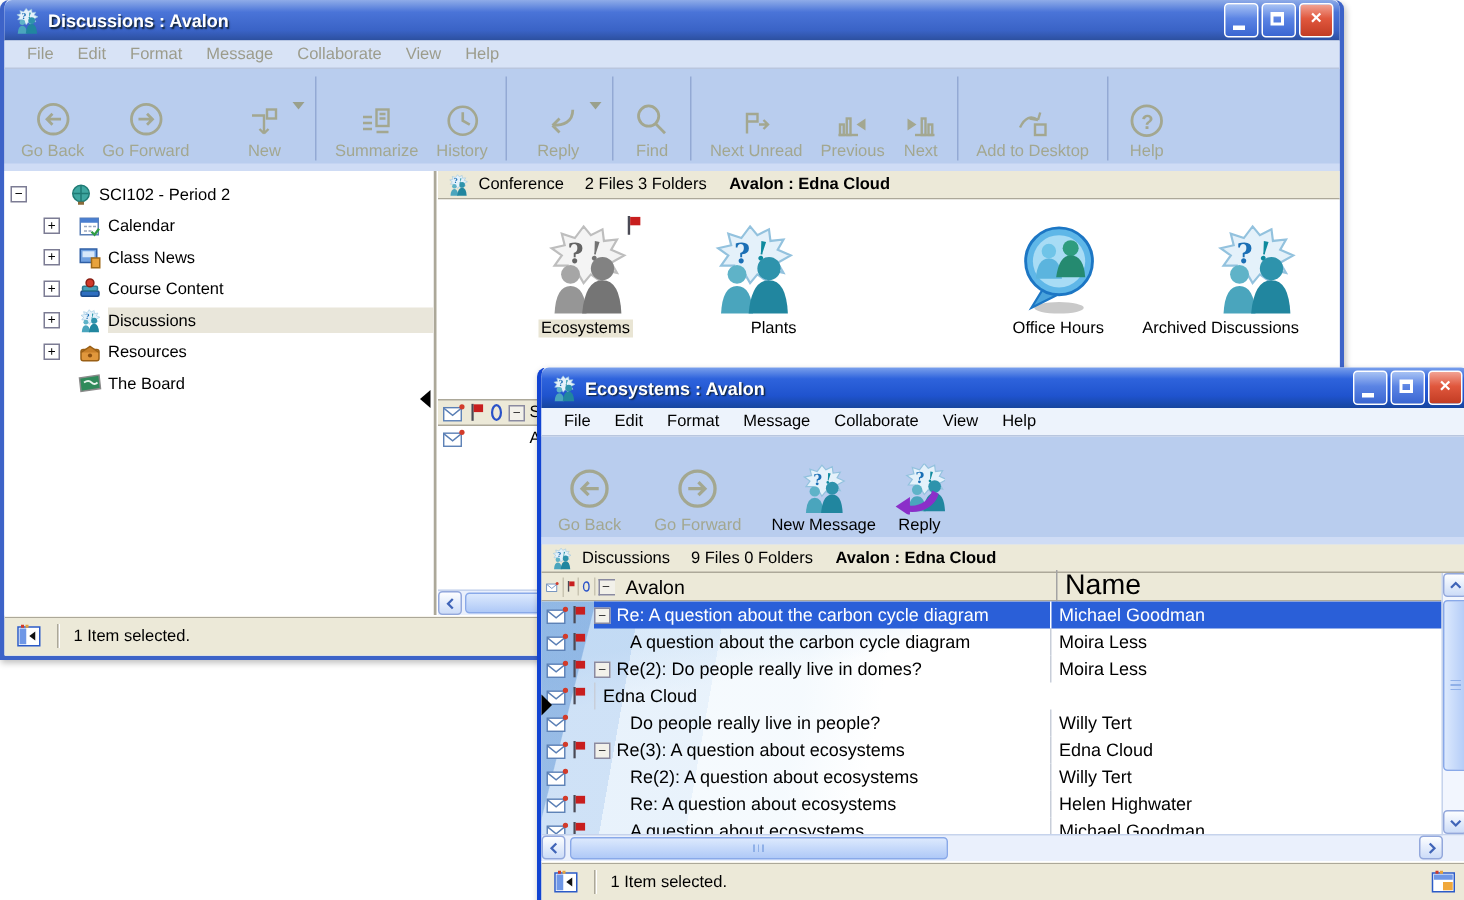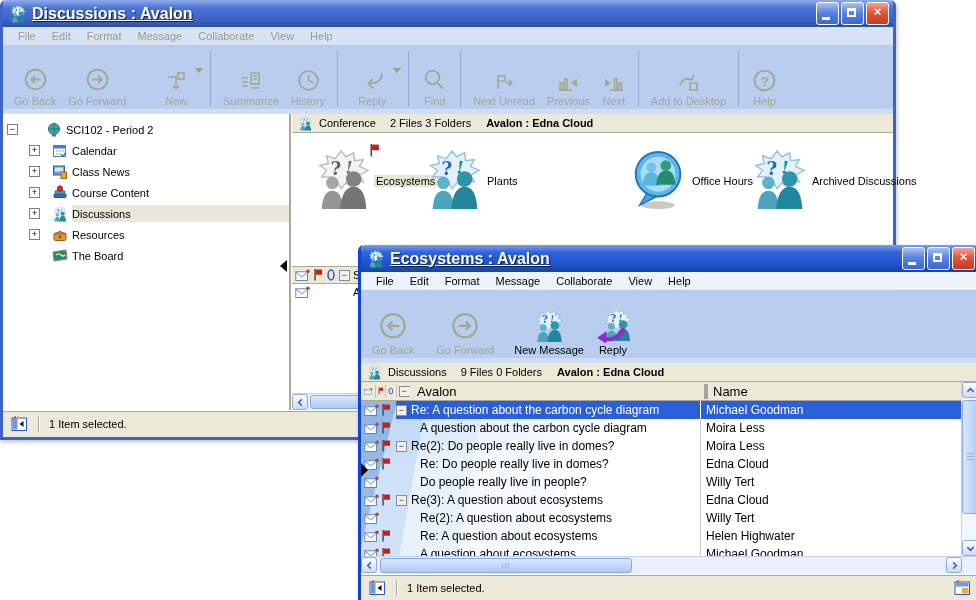--- a/index.html
+++ b/index.html
@@ -7,21 +7,21 @@
     font-family:"Liberation Sans","DejaVu Sans",sans-serif;font-size:11px;color:#000;}
   .win{position:absolute;border:3px solid #1C50D2;border-top:none;border-radius:6px 6px 0 0;
     box-shadow:1px 2px 4px rgba(0,0,0,.25);background:#fff;display:flex;flex-direction:column;}
   .win.main{left:0;top:0;width:890px;height:437px;border-color:#3D63C8;}
   .win.eco{left:358px;top:245px;width:618px;height:355px;border-color:#1244D2;}
   
   .titlebar{height:27px;flex:0 0 27px;display:flex;align-items:center;gap:5px;padding:0 4px 0 6px;
     border-radius:5px 5px 0 0;
     background:linear-gradient(180deg,#7AA0EC 0%,#2E63DC 28%,#1F53CE 70%,#16459E 100%);}
   .win.main .titlebar{background:linear-gradient(180deg,#8FACE8 0%,#4A74D8 30%,#3A63C6 75%,#2C4F9E 100%);}
-  .ttext{color:#fff;font-weight:bold;font-size:16px;text-shadow:1px 1px 1px #123;flex:1;white-space:nowrap;text-decoration:underline;}
+  .ttext{color:#fff;font-weight:bold;font-size:12px;text-shadow:1px 1px 1px #123;flex:1;white-space:nowrap;}
   .ticn{width:18px;height:18px;flex:0 0 18px;}
   .caps{display:flex;gap:2px;}
   .cap{width:21px;height:21px;border-radius:3px;border:1px solid #fff;position:relative;
     background:linear-gradient(180deg,#A7C2F4 0%,#5B84E4 45%,#3A66D2 100%);}
   .cap.close{background:linear-gradient(180deg,#F2A394 0%,#E0573D 45%,#C23C23 100%);
     color:#fff;font-weight:bold;font-size:13px;line-height:18px;text-align:center;}
   .glyph-min{position:absolute;left:5px;bottom:4px;width:8px;height:3px;background:#fff;}
   .glyph-max{position:absolute;left:5px;top:5px;width:9px;height:9px;border:2px solid #fff;border-top-width:3px;box-sizing:border-box;}
   
   .menubar{height:18px;flex:0 0 18px;display:flex;align-items:center;gap:2px;padding:0 8px;
@@ -59,21 +59,21 @@
   .thl{display:flex;align-items:center;flex:1;height:17px;}
   .trow.sel .thl{background:#E9E6DA;}
   
   .cheader{height:18px;flex:0 0 18px;background:#ECE9D8;border-bottom:1px solid #ACA899;
     display:flex;align-items:center;gap:6px;padding:0 6px;}
   .cheader .icn16{width:15px;height:15px;}
   .cheader .kind{margin-right:8px;}
   .cheader .owner{margin-left:9px;font-weight:bold;}
   
   .iconarea{flex:1;position:relative;background:#fff;min-height:0;}
-  .deskicon{position:absolute;top:16px;width:110px;display:flex;align-items:center;}
+  .deskicon{position:absolute;top:16px;width:110px;display:flex;flex-direction:column;align-items:flex-end;}
   .deskicon .dimg{width:62px;height:62px;position:relative;}
   .deskicon .dlabel{margin-top:2px;padding:0 2px;white-space:nowrap;}
   .deskicon.sel .dlabel{background:#E9E5D4;}
   .deskicon.sel .dimg svg.main-pic{filter:grayscale(1) brightness(1.02);}
   .dflag{position:absolute;right:-6px;top:-5px;width:11px;height:13px;}
   
   .partial{position:absolute;left:0;right:0;top:152px;}
   .pp-head{height:16px;background:#ECE9D8;border-top:1px solid #ACA899;border-bottom:1px solid #ACA899;
     display:flex;align-items:center;gap:3px;padding:0 3px;}
   .pp-row{height:16px;display:flex;align-items:center;gap:3px;padding:0 3px;}
@@ -95,21 +95,21 @@
   .ssep{width:1px;height:16px;background:#ACA899;box-shadow:1px 0 0 #fff;}
   .sic{width:17px;height:16px;}
   .spacer{flex:1;}
   
   .listzone{flex:1;position:relative;display:flex;flex-direction:column;min-height:0;}
   .colheader{height:19px;flex:0 0 19px;background:#ECE9D8;border-bottom:1px solid #ACA899;
     display:flex;align-items:center;padding-right:17px;box-sizing:border-box;}
   .colheader .hicons{display:flex;align-items:center;gap:2px;padding:0 3px;width:52px;box-sizing:border-box;}
   .colheader .hicons > *{border-right:1px solid #C9C5B2;padding-right:2px;}
   .colheader .hsub{flex:0 0 287px;font-size:13px;padding-left:4px;}
-  .colheader .hname{flex:1;font-size:13px;border-left:4px solid #a3a3a3;padding-left:5px;}
+  .colheader .hname{flex:1;font-size:19px;border-left:1px solid #a3a3a3;padding-left:5px;}
   .rows{flex:1;position:relative;background-color:#fff;min-height:0;
     background-image:
       linear-gradient(104deg,rgba(96,150,214,.50) 0%,rgba(96,150,214,.50) 9%,rgba(255,255,255,0) 9.2%),
       linear-gradient(100deg,rgba(140,185,235,.42) 0% 16%,rgba(190,218,245,.35) 16% 30%,rgba(222,238,250,.30) 30% 45%,rgba(255,255,255,0) 58%),
       linear-gradient(170deg,rgba(170,205,240,.25) 0 30%,rgba(255,255,255,0) 55%);
     background-size:58% 100%,62% 100%,40% 60%;background-repeat:no-repeat;}
   .lrow{height:18px;display:flex;align-items:center;}
   .l-icons{width:35px;flex:0 0 35px;display:flex;align-items:center;gap:2px;padding-left:3px;box-sizing:border-box;}
   .l-main{flex:1;display:flex;height:18px;align-items:center;min-width:0;}
   .l-subj{flex:0 0 304px;display:flex;align-items:center;gap:4px;font-size:12px;white-space:nowrap;overflow:hidden;}
@@ -627,24 +627,20 @@
         <div class="lrow">
           <span class="l-icons">
               <svg class="env" viewBox="0 0 16 14">
                 <use href="#s-env"></use>
               </svg>
               <svg class="flg" viewBox="0 0 10 13">
                 <use href="#s-flag"></use>
               </svg>
             </span>
           <span class="l-main">
-              <span class="l-subj">
-                <span class="ind"></span>
-                <span>Re: Do people really live in domes?</span>
-              </span>
               <span class="l-name">Edna Cloud</span>
             </span>
         </div>
         <div class="lrow">
           <span class="l-icons">
               <svg class="env" viewBox="0 0 16 14">
                 <use href="#s-env"></use>
               </svg>
             </span>
           <span class="l-main">

